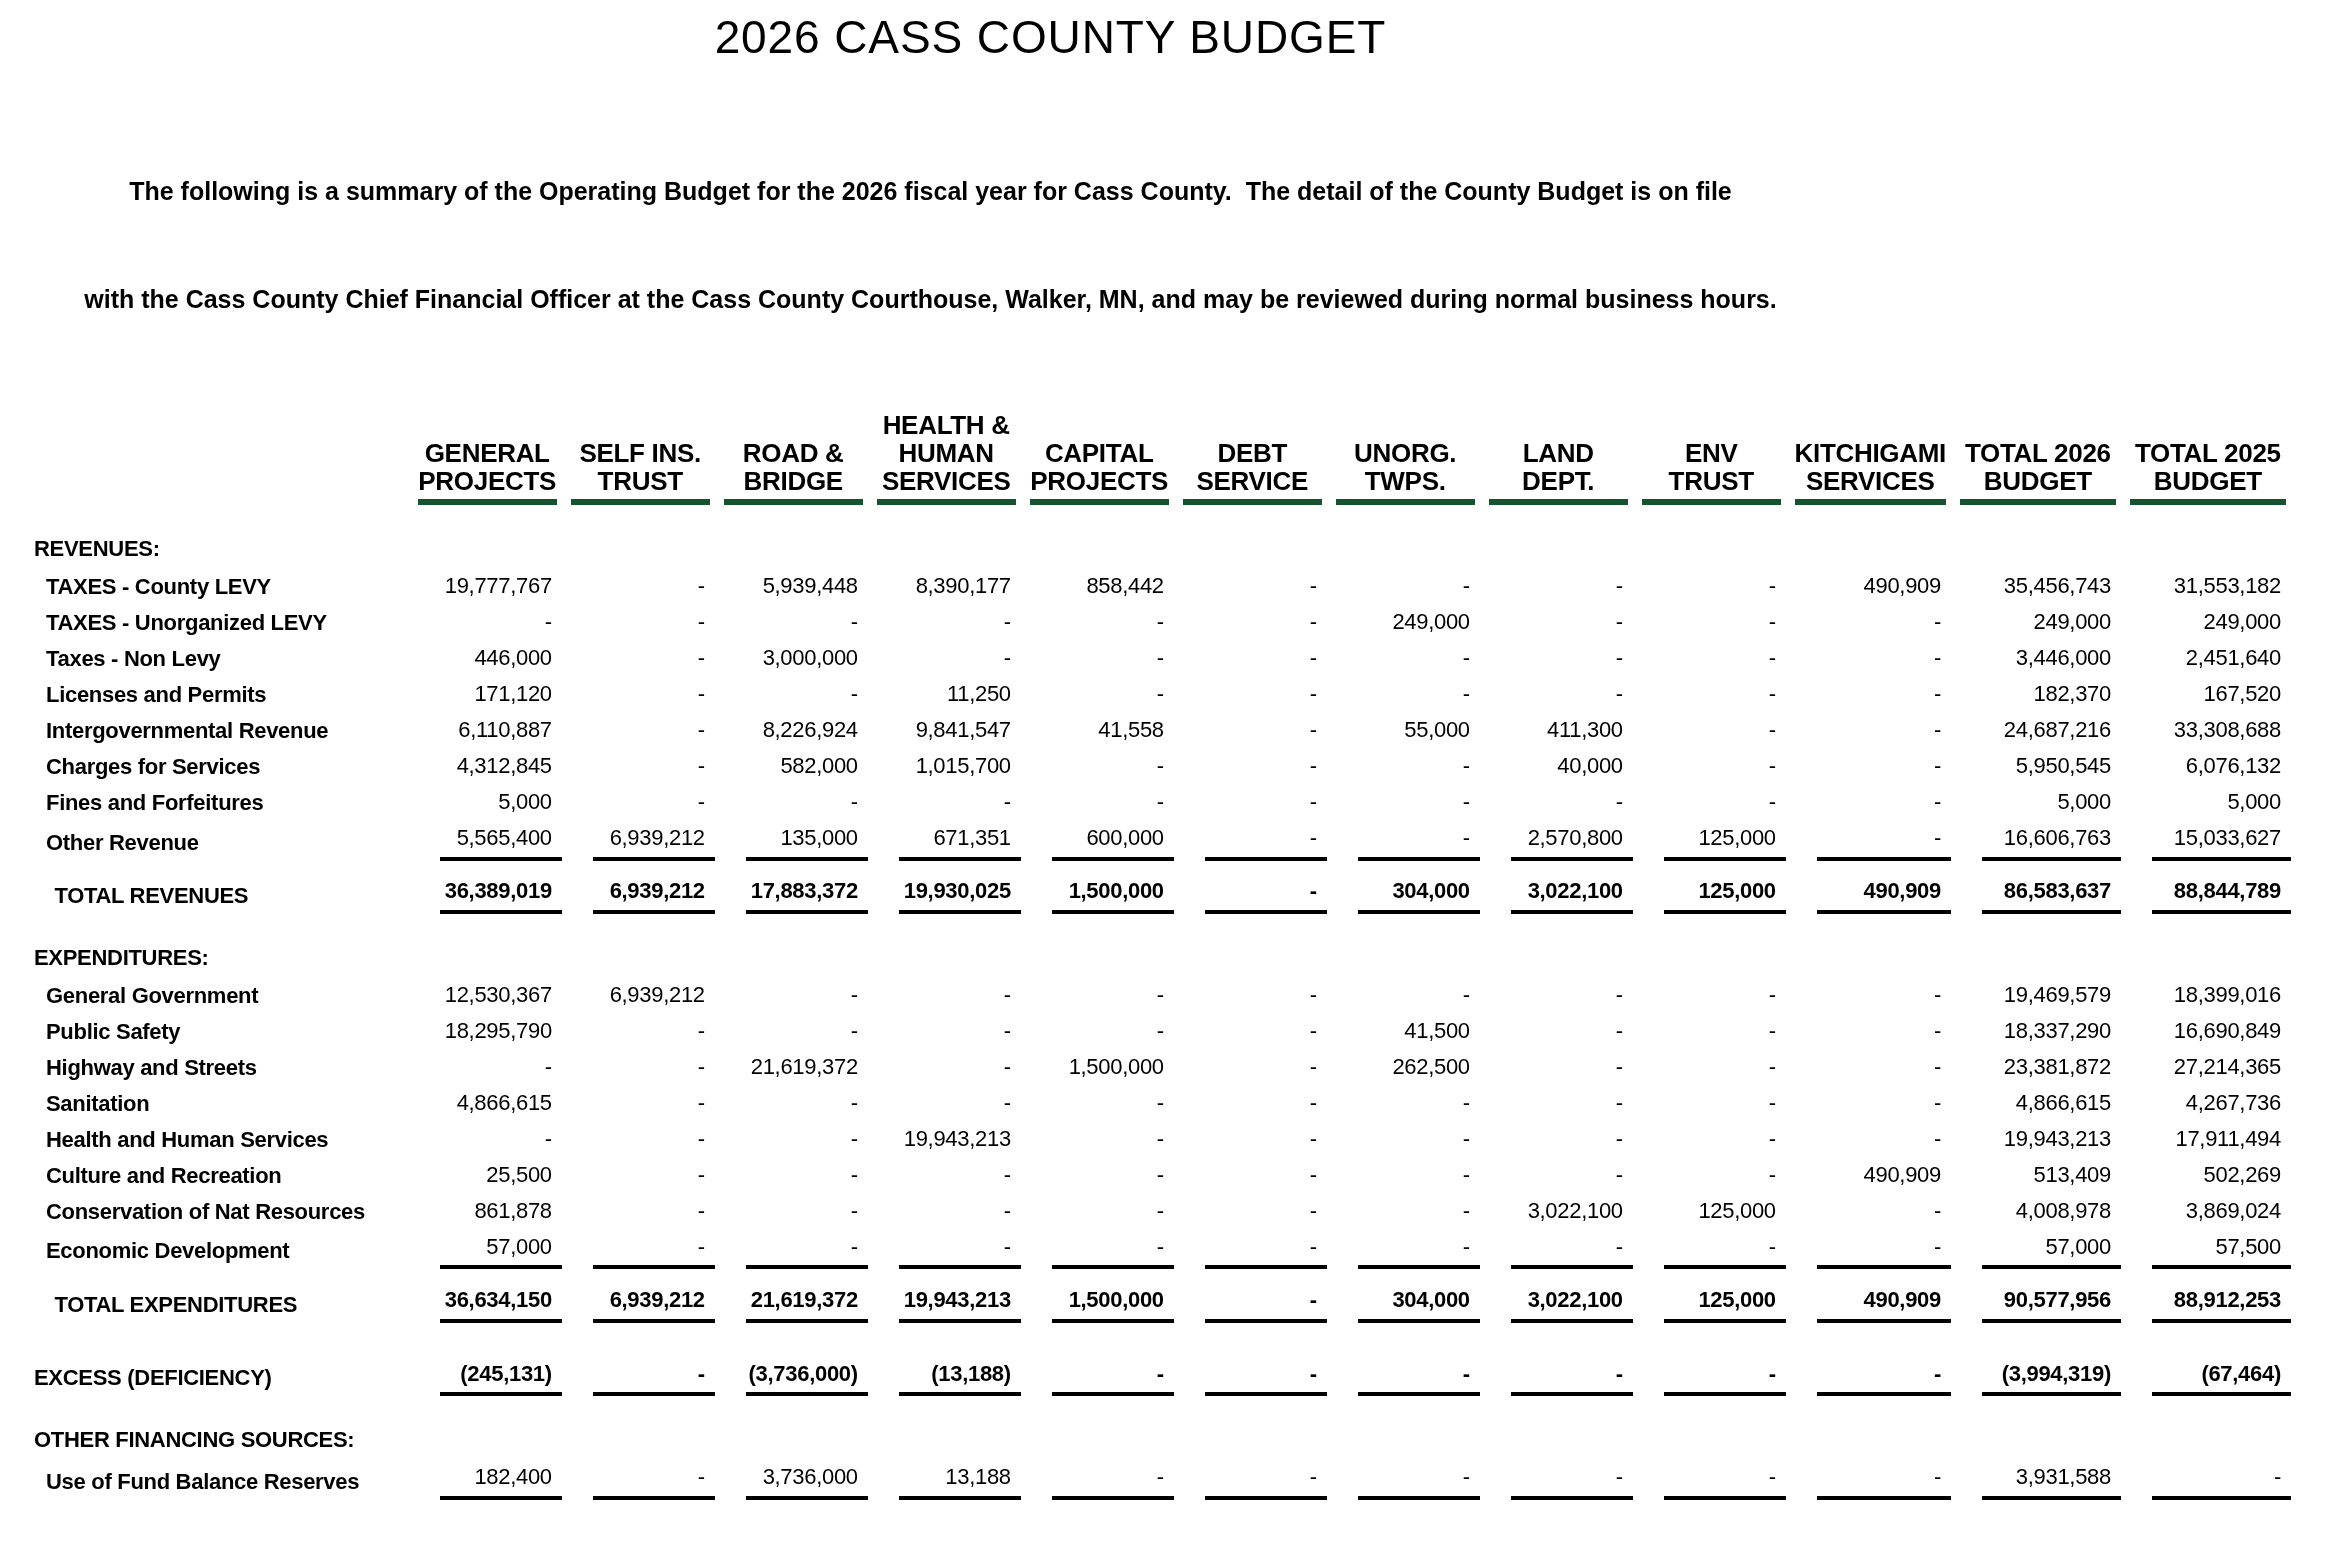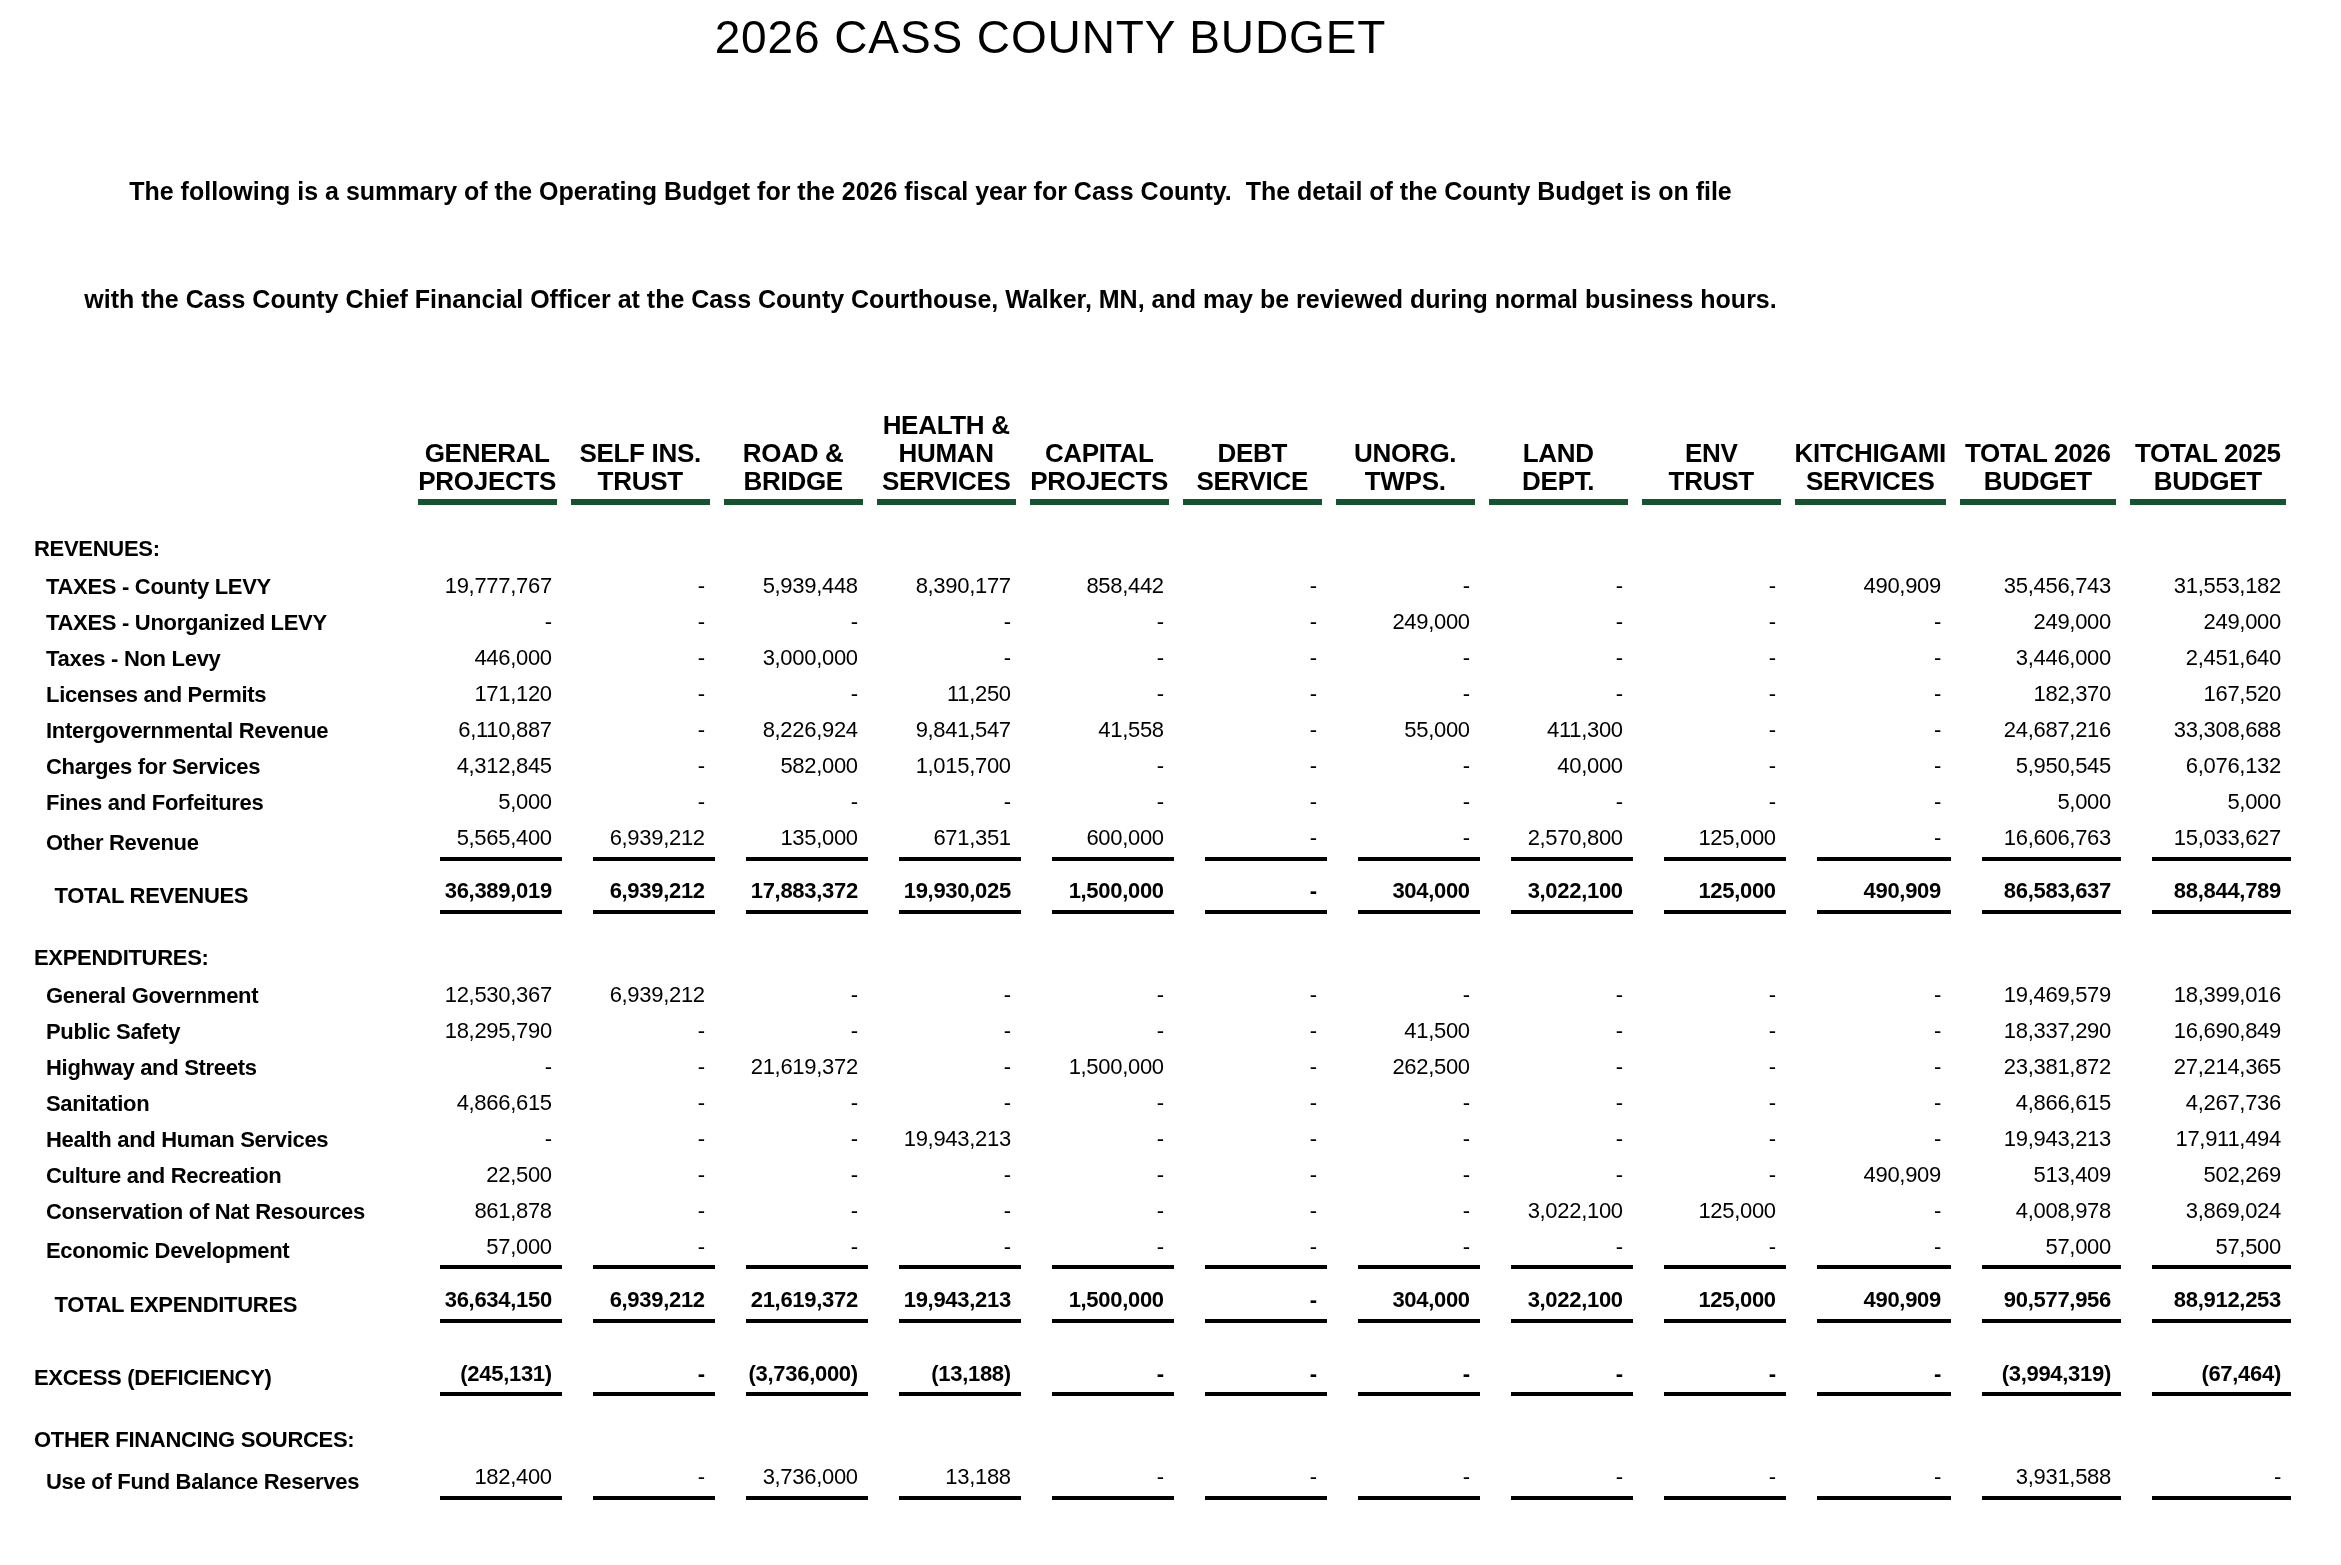--- a/index.html
+++ b/index.html
@@ -726,21 +726,21 @@
           <td class="value-cell">
             <div class="cell-inner">19,943,213</div>
           </td>
           <td class="value-cell">
             <div class="cell-inner">17,911,494</div>
           </td>
         </tr>
         <tr class="kind-line">
           <td class="row-label indent-sm">Culture and Recreation</td>
           <td class="value-cell">
-            <div class="cell-inner">22,500</div>
+            <div class="cell-inner">25,500</div>
           </td>
           <td class="value-cell">
             <div class="cell-inner">-</div>
           </td>
           <td class="value-cell">
             <div class="cell-inner">-</div>
           </td>
           <td class="value-cell">
             <div class="cell-inner">-</div>
           </td>

